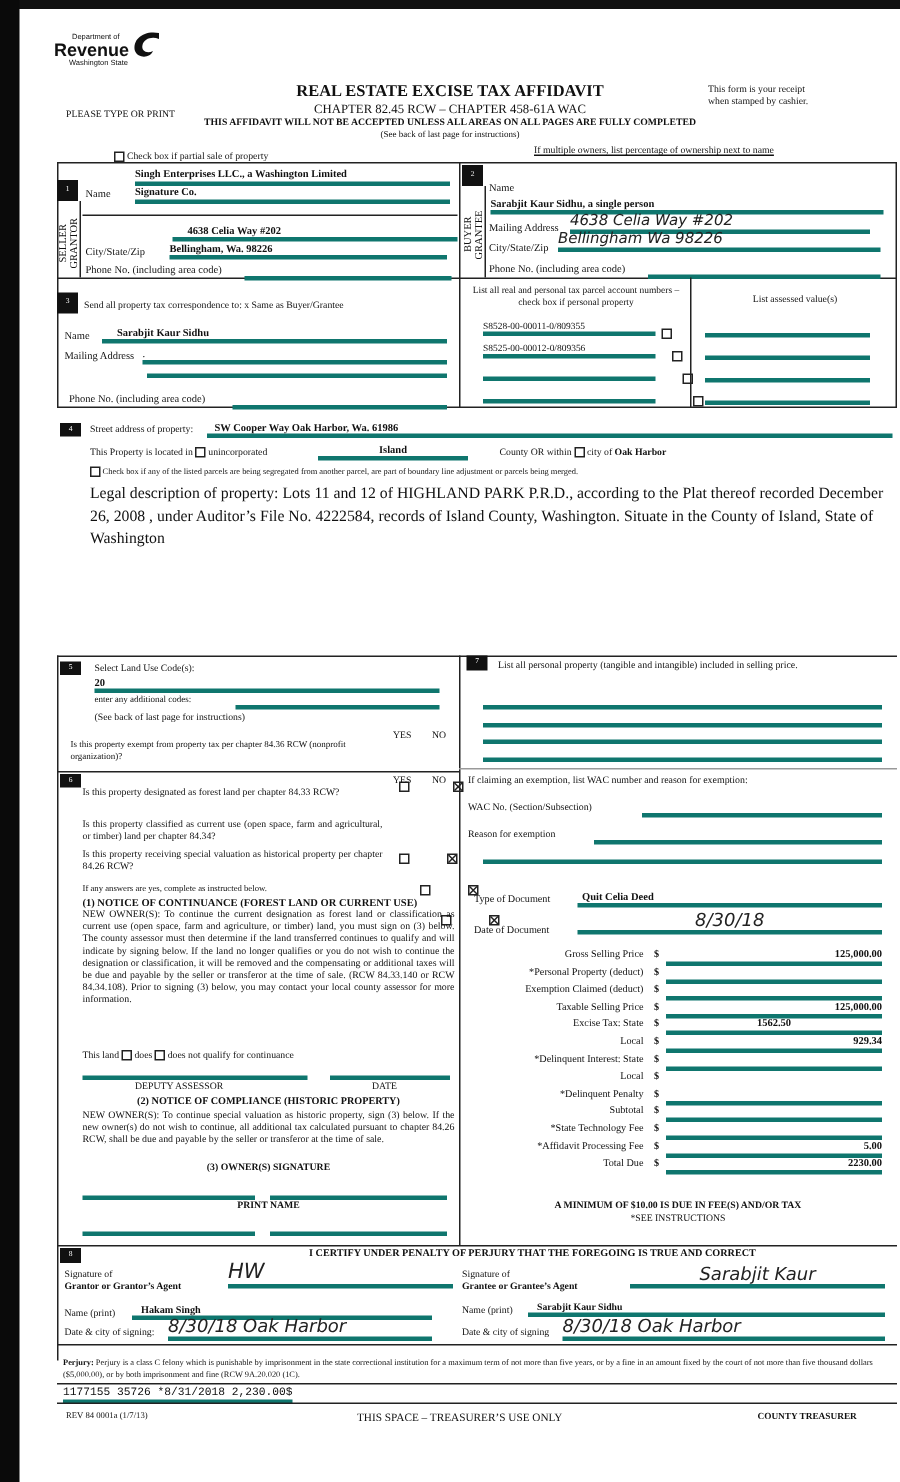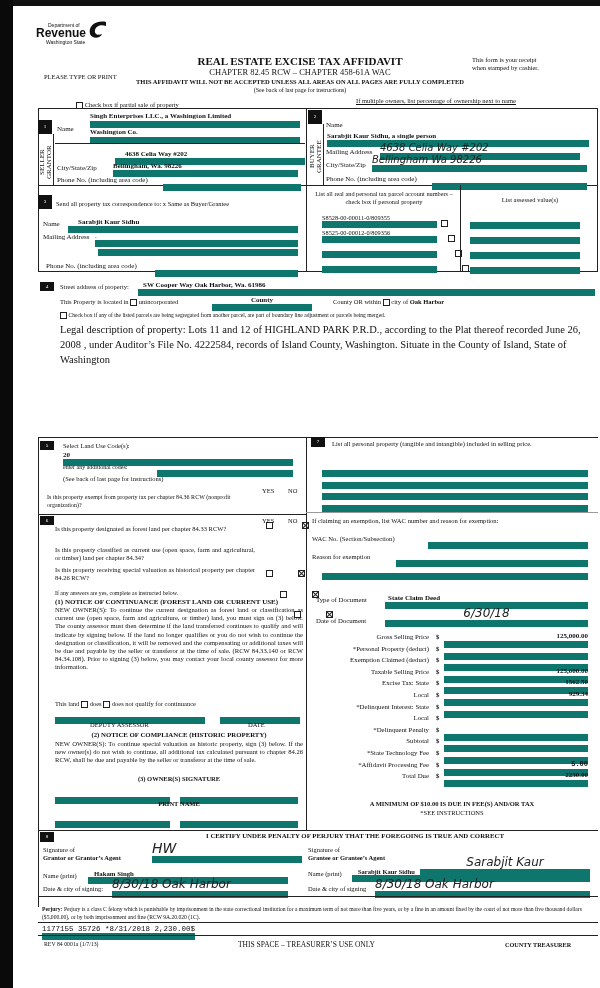--- a/index.html
+++ b/index.html
@@ -2,21 +2,21 @@
 <html><head>
 <meta charset="utf-8">
 <style>
   html,body{margin:0;padding:0;}
   body{width:600px;height:988px;background:#fff;position:relative;overflow:hidden;font-family:"Liberation Serif",serif;color:#111;}
   .leftbar{position:absolute;left:0;top:0;width:13px;height:988px;background:#0a0a0a;}
   .topbar{position:absolute;left:0;top:0;width:600px;height:6px;background:#111;}
   .abs{position:absolute;}
   .t{font-size:7px;line-height:9px;}
   .b{font-weight:bold;font-family:Liberation Serif, serif;}
-  .ul{border-bottom:7px solid #0f766e;}
+  .ul{border-bottom:3px solid #0f766e;}
   .chk{display:inline-block;width:7px;height:7px;border:1px solid #222;vertical-align:middle;box-sizing:border-box;position:relative;}
   .chk.x::before,.chk.x::after{content:"";position:absolute;left:-1px;top:2px;width:7px;height:1px;background:#222;transform:rotate(45deg);}
   .chk.x::after{transform:rotate(-45deg);}
   .secnum{position:absolute;background:#111;color:#fff;font-size:5px;text-align:center;line-height:10px;width:14px;height:10px;}
   .box{position:absolute;border:1px solid #222;box-sizing:border-box;}
   .vlabel{position:absolute;writing-mode:vertical-rl;transform:rotate(180deg);font-size:7px;line-height:7px;text-align:center;}
   .hand{font-family:"DejaVu Sans",sans-serif;font-style:italic;font-size:12px;color:#222;}
   .amt{text-align:right;font-weight:bold;font-size:7px;}
 </style>
 </head>
@@ -59,21 +59,21 @@
 <div class="abs" style="left:38px;top:185px;width:560px;height:1px;background:#222;"></div>
 
 
 <div class="secnum" style="left:38px;top:120px;height:14px;line-height:14px;">1</div>
 <div class="abs" style="left:38px;top:134px;width:15px;height:51px;border-right:1px solid #222;">
   <div class="vlabel" style="left:1px;top:8px;height:40px;"><span>SELLER</span><br><span>GRANTOR</span></div>
 </div>
 <div class="abs t" style="left:57px;top:125px;">Name</div>
 <div class="abs b" style="left:90px;top:112px;width:210px;font-size:7px;line-height:9px;">
   <div class="ul">Singh Enterprises LLC., a Washington Limited</div>
-  <div class="ul">Washington Co.</div>
+  <div class="ul">Signature Co.</div>
 </div>
 <div class="abs" style="left:55px;top:143px;width:250px;height:1px;background:#222;"></div>
 <div class="abs b ul" style="left:115px;top:150px;width:180px;font-size:7px;padding-left:10px;">4638 Celia Way #202</div>
 <div class="abs t" style="left:57px;top:164px;">City/State/Zip</div>
 <div class="abs b ul" style="left:113px;top:162px;width:185px;font-size:7px;">Bellingham, Wa.   98226</div>
 <div class="abs t" style="left:57px;top:176px;">Phone No. (including area code)</div>
 <div class="abs ul" style="left:163px;top:176px;width:138px;height:8px;"></div>
 
 
 <div class="secnum" style="left:308px;top:110px;height:14px;line-height:14px;">2</div>
@@ -108,32 +108,32 @@
 
 
 <div class="secnum" style="left:40px;top:282px;height:9px;line-height:9px;">4</div>
 <div class="abs t" style="left:60px;top:282px;font-size:6.5px;">Street address of property:</div>
 <div class="abs b ul" style="left:138px;top:281px;width:457px;font-size:7px;padding-left:5px;box-sizing:border-box;">SW Cooper Way  Oak Harbor, Wa. 61986</div>
 <div class="abs t" style="left:60px;top:297px;font-size:6.5px;">
   <span>This Property is located in</span>
   <span class="chk"></span>
   <span>unincorporated</span>
 </div>
-<div class="abs b ul" style="left:212px;top:296px;width:100px;text-align:center;font-size:7px;">County</div>
+<div class="abs b ul" style="left:212px;top:296px;width:100px;text-align:center;font-size:7px;">Island</div>
 <div class="abs t" style="left:333px;top:297px;font-size:6.5px;">
   <span>County OR  within</span>
   <span class="chk"></span>
   <span>city of</span>
   <b>Oak Harbor</b>
 </div>
 <div class="abs t" style="left:60px;top:311px;font-size:5.6px;">
   <span class="chk"></span>
   <span>Check box if any of the listed parcels are being segregated from another parcel, are part of boundary line adjustment or parcels being merged.</span>
 </div>
-<div class="abs" style="left:60px;top:322px;width:540px;font-size:10.5px;line-height:15px;">Legal description of property:  Lots 11 and 12 of HIGHLAND PARK P.R.D., according to the Plat thereof recorded June 26, 2008 , under Auditor’s File No. 4222584, records of Island County, Washington. Situate in the County of Island, State of Washington</div>
+<div class="abs" style="left:60px;top:322px;width:540px;font-size:10.5px;line-height:15px;">Legal description of property:  Lots 11 and 12 of HIGHLAND PARK P.R.D., according to the Plat thereof recorded December 26, 2008 , under Auditor’s File No. 4222584, records of Island County, Washington. Situate in the County of Island, State of Washington</div>
 
 
 <div class="abs" style="left:38px;top:437px;width:560px;height:1px;background:#222;"></div>
 <div class="abs" style="left:306px;top:437px;width:1px;height:393px;background:#222;"></div>
 <div class="abs" style="left:38px;top:437px;width:1px;height:470px;background:#222;"></div>
 
 
 <div class="secnum" style="left:40px;top:441px;height:9px;line-height:9px;">5</div>
 <div class="abs t" style="left:63px;top:441px;font-size:6.5px;">Select Land Use Code(s):</div>
 <div class="abs b ul" style="left:63px;top:451px;width:230px;font-size:7px;">20</div>
@@ -188,60 +188,60 @@
 <div class="abs" style="left:306px;top:512px;width:292px;height:1px;background:#999;"></div>
 <div class="abs t" style="left:312px;top:516px;font-size:6.6px;">If claiming an exemption, list WAC number and reason for exemption:</div>
 <div class="abs t" style="left:312px;top:534px;font-size:6.6px;">WAC No. (Section/Subsection)</div>
 <div class="abs ul" style="left:428px;top:534px;width:160px;height:8px;"></div>
 <div class="abs t" style="left:312px;top:552px;font-size:6.6px;">Reason for exemption</div>
 <div class="abs ul" style="left:396px;top:552px;width:192px;height:8px;"></div>
 <div class="abs ul" style="left:322px;top:572px;width:266px;height:1px;"></div>
 
 
 <div class="abs t" style="left:316px;top:595px;font-size:6.8px;">Type of Document</div>
-<div class="abs b ul" style="left:385px;top:594px;width:203px;font-size:7px;padding-left:3px;box-sizing:border-box;">State Claim Deed</div>
+<div class="abs b ul" style="left:385px;top:594px;width:203px;font-size:7px;padding-left:3px;box-sizing:border-box;">Quit Celia Deed</div>
 <div class="abs t" style="left:316px;top:616px;font-size:6.8px;">Date of Document</div>
-<div class="abs hand ul" style="left:385px;top:606px;width:203px;text-align:center;font-size:12px;">6/30/18</div>
+<div class="abs hand ul" style="left:385px;top:606px;width:203px;text-align:center;font-size:12px;">8/30/18</div>
 <div id="amount-rows">
     <div class="abs" style="left: 306px; top: 632px; width: 123px; text-align: right; font-size: 6.8px; line-height: 9px;">Gross Selling Price</div>
     <div class="abs b" style="left: 436px; top: 632px; font-size: 6.8px; line-height: 9px;">$</div>
     <div class="abs amt ul" style="left: 444px; top: 632px; width: 144px; height: 9px; line-height: 9px;">125,000.00</div>
     <div class="abs" style="left: 306px; top: 643.6px; width: 123px; text-align: right; font-size: 6.8px; line-height: 9px;">*Personal Property (deduct)</div>
     <div class="abs b" style="left: 436px; top: 643.6px; font-size: 6.8px; line-height: 9px;">$</div>
     <div class="abs amt ul" style="left: 444px; top: 643.6px; width: 144px; height: 9px; line-height: 9px;"></div>
     <div class="abs" style="left: 306px; top: 655.2px; width: 123px; text-align: right; font-size: 6.8px; line-height: 9px;">Exemption Claimed (deduct)</div>
     <div class="abs b" style="left: 436px; top: 655.2px; font-size: 6.8px; line-height: 9px;">$</div>
     <div class="abs amt ul" style="left: 444px; top: 655.2px; width: 144px; height: 9px; line-height: 9px;"></div>
     <div class="abs" style="left: 306px; top: 666.8px; width: 123px; text-align: right; font-size: 6.8px; line-height: 9px;">Taxable Selling Price</div>
     <div class="abs b" style="left: 436px; top: 666.8px; font-size: 6.8px; line-height: 9px;">$</div>
     <div class="abs amt ul" style="left: 444px; top: 666.8px; width: 144px; height: 9px; line-height: 9px;">125,000.00</div>
     <div class="abs" style="left: 306px; top: 678.4px; width: 123px; text-align: right; font-size: 6.8px; line-height: 9px;">Excise Tax:  State</div>
     <div class="abs b" style="left: 436px; top: 678.4px; font-size: 6.8px; line-height: 9px;">$</div>
-    <div class="abs amt ul" style="left: 444px; top: 678.4px; width: 144px; height: 9px; line-height: 9px;">1562.50</div>
+    <div class="abs amt ul" style="left: 444px; top: 678.4px; width: 144px; height: 9px; line-height: 9px; text-align: center;">1562.50</div>
     <div class="abs" style="left: 306px; top: 690px; width: 123px; text-align: right; font-size: 6.8px; line-height: 9px;">Local</div>
     <div class="abs b" style="left: 436px; top: 690px; font-size: 6.8px; line-height: 9px;">$</div>
     <div class="abs amt ul" style="left: 444px; top: 690px; width: 144px; height: 9px; line-height: 9px;">929.34</div>
     <div class="abs" style="left: 306px; top: 701.6px; width: 123px; text-align: right; font-size: 6.8px; line-height: 9px;">*Delinquent Interest:  State</div>
     <div class="abs b" style="left: 436px; top: 701.6px; font-size: 6.8px; line-height: 9px;">$</div>
     <div class="abs amt ul" style="left: 444px; top: 701.6px; width: 144px; height: 9px; line-height: 9px;"></div>
     <div class="abs" style="left: 306px; top: 713.2px; width: 123px; text-align: right; font-size: 6.8px; line-height: 9px;">Local</div>
     <div class="abs b" style="left: 436px; top: 713.2px; font-size: 6.8px; line-height: 9px;">$</div>
     <div class="abs amt" style="left: 444px; top: 713.2px; width: 144px; height: 9px; line-height: 9px;"></div>
     <div class="abs" style="left: 306px; top: 724.8px; width: 123px; text-align: right; font-size: 6.8px; line-height: 9px;">*Delinquent Penalty</div>
     <div class="abs b" style="left: 436px; top: 724.8px; font-size: 6.8px; line-height: 9px;">$</div>
     <div class="abs amt ul" style="left: 444px; top: 724.8px; width: 144px; height: 9px; line-height: 9px;"></div>
     <div class="abs" style="left: 306px; top: 736.4px; width: 123px; text-align: right; font-size: 6.8px; line-height: 9px;">Subtotal</div>
     <div class="abs b" style="left: 436px; top: 736.4px; font-size: 6.8px; line-height: 9px;">$</div>
     <div class="abs amt ul" style="left: 444px; top: 736.4px; width: 144px; height: 9px; line-height: 9px;"></div>
     <div class="abs" style="left: 306px; top: 748px; width: 123px; text-align: right; font-size: 6.8px; line-height: 9px;">*State Technology Fee</div>
     <div class="abs b" style="left: 436px; top: 748px; font-size: 6.8px; line-height: 9px;">$</div>
     <div class="abs amt ul" style="left: 444px; top: 748px; width: 144px; height: 9px; line-height: 9px;"></div>
     <div class="abs" style="left: 306px; top: 759.6px; width: 123px; text-align: right; font-size: 6.8px; line-height: 9px;">*Affidavit Processing Fee</div>
     <div class="abs b" style="left: 436px; top: 759.6px; font-size: 6.8px; line-height: 9px;">$</div>
-    <div class="abs amt ul" style="left: 444px; top: 759.6px; width: 144px; height: 9px; line-height: 9px; font-family: Liberation Mono, monospace;">5.00</div>
+    <div class="abs amt ul" style="left: 444px; top: 759.6px; width: 144px; height: 9px; line-height: 9px;">5.00</div>
     <div class="abs" style="left: 306px; top: 771.2px; width: 123px; text-align: right; font-size: 6.8px; line-height: 9px;">Total Due</div>
     <div class="abs b" style="left: 436px; top: 771.2px; font-size: 6.8px; line-height: 9px;">$</div>
     <div class="abs amt ul" style="left: 444px; top: 771.2px; width: 144px; height: 9px; line-height: 9px;">2230.00</div>
   </div>
 <div class="abs b" style="left:306px;top:800px;width:292px;text-align:center;font-size:6.5px;">A MINIMUM OF $10.00 IS DUE IN FEE(S) AND/OR TAX</div>
 <div class="abs" style="left:306px;top:809px;width:292px;text-align:center;font-size:6.5px;">*SEE INSTRUCTIONS</div>
 
 
 <div class="abs" style="left:38px;top:830px;width:560px;height:1px;background:#222;"></div>
 <div class="secnum" style="left:40px;top:832px;height:10px;line-height:10px;">8</div>
@@ -254,21 +254,21 @@
 <div class="abs hand ul" style="left:152px;top:840px;width:150px;font-size:14px;">HW</div>
 <div class="abs t" style="left:43px;top:871px;font-size:6.5px;">Name (print)</div>
 <div class="abs b ul" style="left:88px;top:870px;width:200px;font-size:6.8px;padding-left:6px;box-sizing:border-box;">Hakam Singh</div>
 <div class="abs t" style="left:43px;top:884px;font-size:6.5px;">Date &amp; city of signing:</div>
 <div class="abs hand ul" style="left:112px;top:877px;width:176px;font-size:12px;">8/30/18 Oak Harbor</div>
 
 <div class="abs t" style="left:308px;top:846px;font-size:6.5px;line-height:8px;">
   <div>Signature of</div>
   <div class="b">Grantee or Grantee’s Agent</div>
 </div>
-<div class="abs hand ul" style="left:420px;top:842px;width:170px;font-size:12px;text-align:center;margin-top:13px;">Sarabjit Kaur</div>
+<div class="abs hand ul" style="left:420px;top:842px;width:170px;font-size:12px;text-align:center;">Sarabjit Kaur</div>
 <div class="abs t" style="left:308px;top:869px;font-size:6.5px;">Name (print)</div>
 <div class="abs b ul" style="left:352px;top:868px;width:238px;font-size:6.5px;padding-left:6px;box-sizing:border-box;">Sarabjit Kaur Sidhu</div>
 <div class="abs t" style="left:308px;top:884px;font-size:6.5px;">Date &amp; city of signing</div>
 <div class="abs hand ul" style="left:375px;top:877px;width:215px;font-size:12px;">8/30/18 Oak Harbor</div>
 
 <div class="abs" style="left:38px;top:896px;width:560px;height:1px;background:#222;"></div>
 <div class="abs" style="left:42px;top:905px;width:552px;font-size:5.6px;line-height:8px;">
   <b>Perjury:</b>
   <span>Perjury is a class C felony which is punishable by imprisonment in the state correctional institution for a maximum term of not more than five years, or by a fine in an amount fixed by the court of not more than five thousand dollars ($5,000.00), or by both imprisonment and fine (RCW 9A.20.020 (1C).</span>
 </div>

